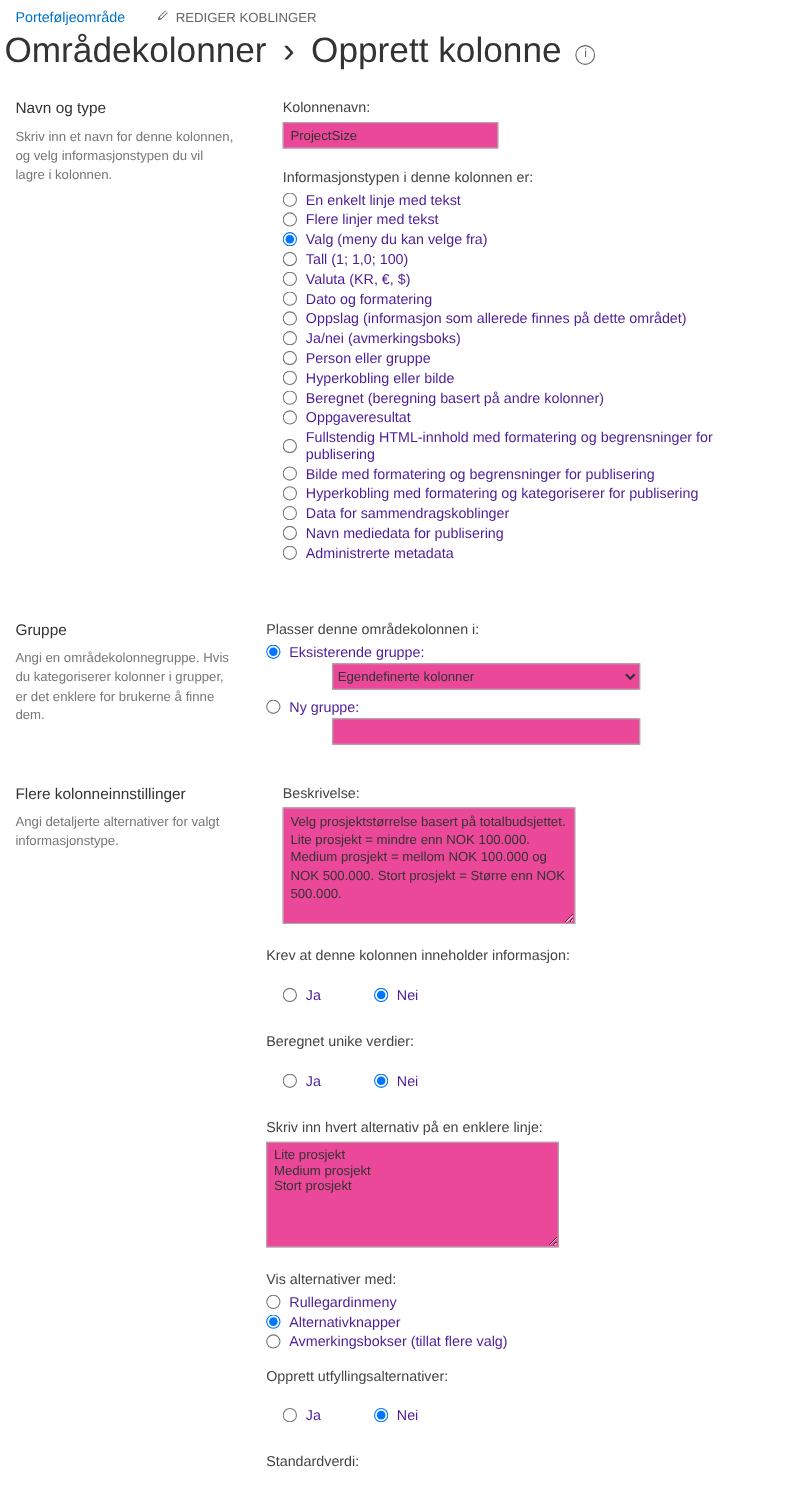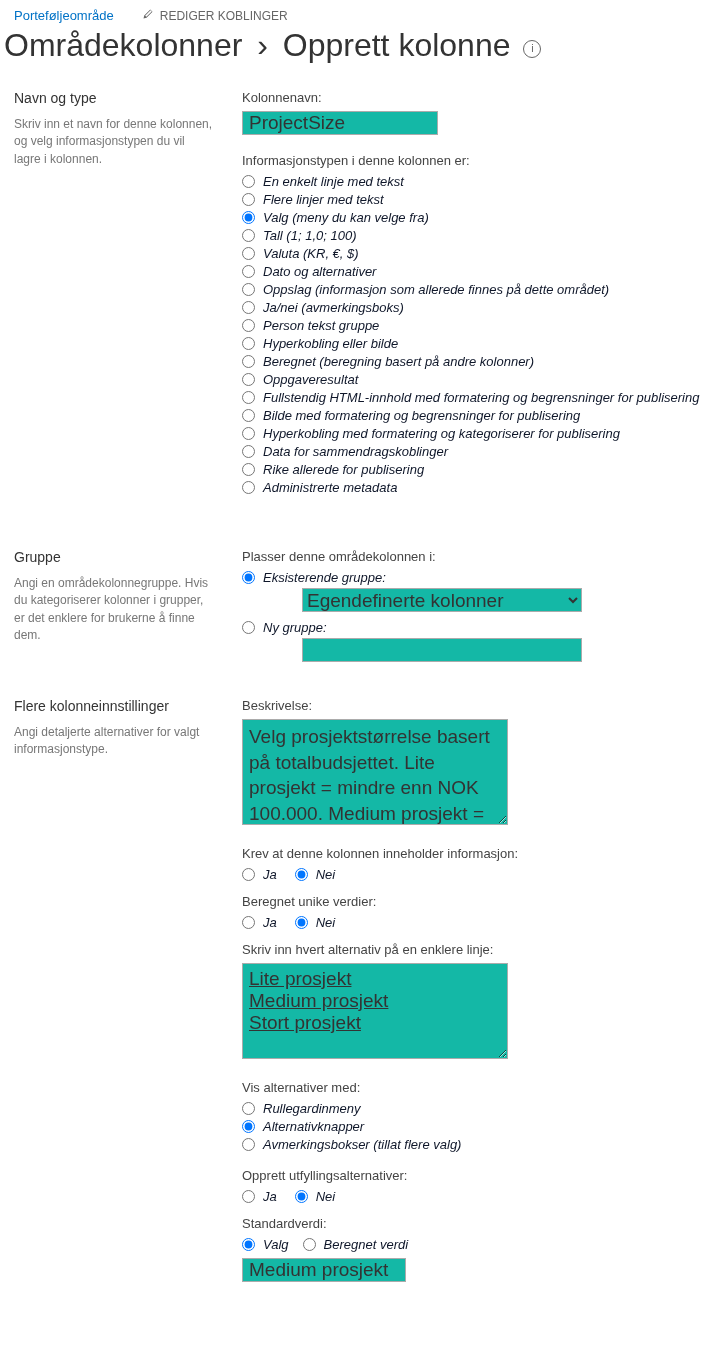--- a/index.html
+++ b/index.html
@@ -29,39 +29,39 @@
     font-size:11px; line-height:15px; justify-content:center; color:#666; font-weight:400;
     position: relative; top:-4px; margin-left:4px;
   }
   .form-table { display: table; width: 100%; }
   .form-section { display: table-row; }
   .left-col, .right-col { display: table-cell; vertical-align: top; padding: 10px 14px 26px 14px; }
   .left-col { width: 200px; }
   .section-title { color: #333; font-size: 14px; margin-bottom: 10px; }
   .section-desc { color: #777; font-size: 12px; line-height: 1.45; }
   .field-label { color: #444; margin: 0 0 6px 0; }
-  .field-block { margin-bottom: 18px; }
+  .field-block { margin-bottom: 18px; margin-left: 15px; }
   input[type=text], select, textarea {
     border: 1px solid #ababab;
     font-family: inherit;
-    font-size: 19px;
+    font-size: 12px;
     color: #333;
-    background: #14b8a6;
+    background: #ec4899;
     box-sizing: border-box;
   }
   input[type=text] { padding: 3px 6px; height: 24px; }
   select { height: 24px; }
   textarea { padding: 4px 6px; resize: both; }
   .radio-row { display: flex; align-items: center; gap: 8px; margin: 3px 0 3px 0; }
   .radio-row input[type=radio] { margin: 0; width: 13px; height: 13px; }
-  .radio-row label { color: #0f172a; font-style: italic; }
+  .radio-row label { color: #4c1d95; }
   .radio-inline { display:flex; gap:18px; margin:4px 0 12px 0; }
-  .radio-inline .radio-row { margin:0; }
+  .radio-inline .radio-row { margin:15px; }
   .indent { margin-left: 20px; padding-left: 40px; }
-  .choices-textarea { width: 266px; height: 96px; text-decoration: underline; }
+  .choices-textarea { width: 266px; height: 96px; }
   .desc-textarea { width: 266px; height: 106px; line-height:1.35;}
   .newgroup-input { width: 280px; height:24px; }
   .default-input { width: 164px; }
   .dropdown { width: 280px; }
 </style>
 </head>
 <body>
 
 <div class="top-row">
   <a href="#">Porteføljeområde</a>
@@ -112,33 +112,33 @@
             <div class="radio-row">
               <input type="radio" name="infotype" id="it3" style="">
               <label for="it3">Tall (1; 1,0; 100)</label>
             </div>
             <div class="radio-row">
               <input type="radio" name="infotype" id="it4" style="">
               <label for="it4">Valuta (KR, €, $)</label>
             </div>
             <div class="radio-row">
               <input type="radio" name="infotype" id="it5" style="">
-              <label for="it5">Dato og alternativer</label>
+              <label for="it5">Dato og formatering</label>
             </div>
             <div class="radio-row">
               <input type="radio" name="infotype" id="it6" style="">
               <label for="it6">Oppslag (informasjon som allerede finnes på dette området)</label>
             </div>
             <div class="radio-row">
               <input type="radio" name="infotype" id="it7" style="">
               <label for="it7">Ja/nei (avmerkingsboks)</label>
             </div>
             <div class="radio-row">
               <input type="radio" name="infotype" id="it8" style="">
-              <label for="it8">Person tekst gruppe</label>
+              <label for="it8">Person eller gruppe</label>
             </div>
             <div class="radio-row">
               <input type="radio" name="infotype" id="it9" style="">
               <label for="it9">Hyperkobling eller bilde</label>
             </div>
             <div class="radio-row">
               <input type="radio" name="infotype" id="it10" style="">
               <label for="it10">Beregnet (beregning basert på andre kolonner)</label>
             </div>
             <div class="radio-row">
@@ -156,21 +156,21 @@
             <div class="radio-row">
               <input type="radio" name="infotype" id="it14" style="">
               <label for="it14">Hyperkobling med formatering og kategoriserer for publisering</label>
             </div>
             <div class="radio-row">
               <input type="radio" name="infotype" id="it15" style="">
               <label for="it15">Data for sammendragskoblinger</label>
             </div>
             <div class="radio-row">
               <input type="radio" name="infotype" id="it16" style="">
-              <label for="it16">Rike allerede for publisering</label>
+              <label for="it16">Navn mediedata for publisering</label>
             </div>
             <div class="radio-row">
               <input type="radio" name="infotype" id="it17" style="">
               <label for="it17">Administrerte metadata</label>
             </div>
           </div>
       </div>
     </div>
   </div>
 

